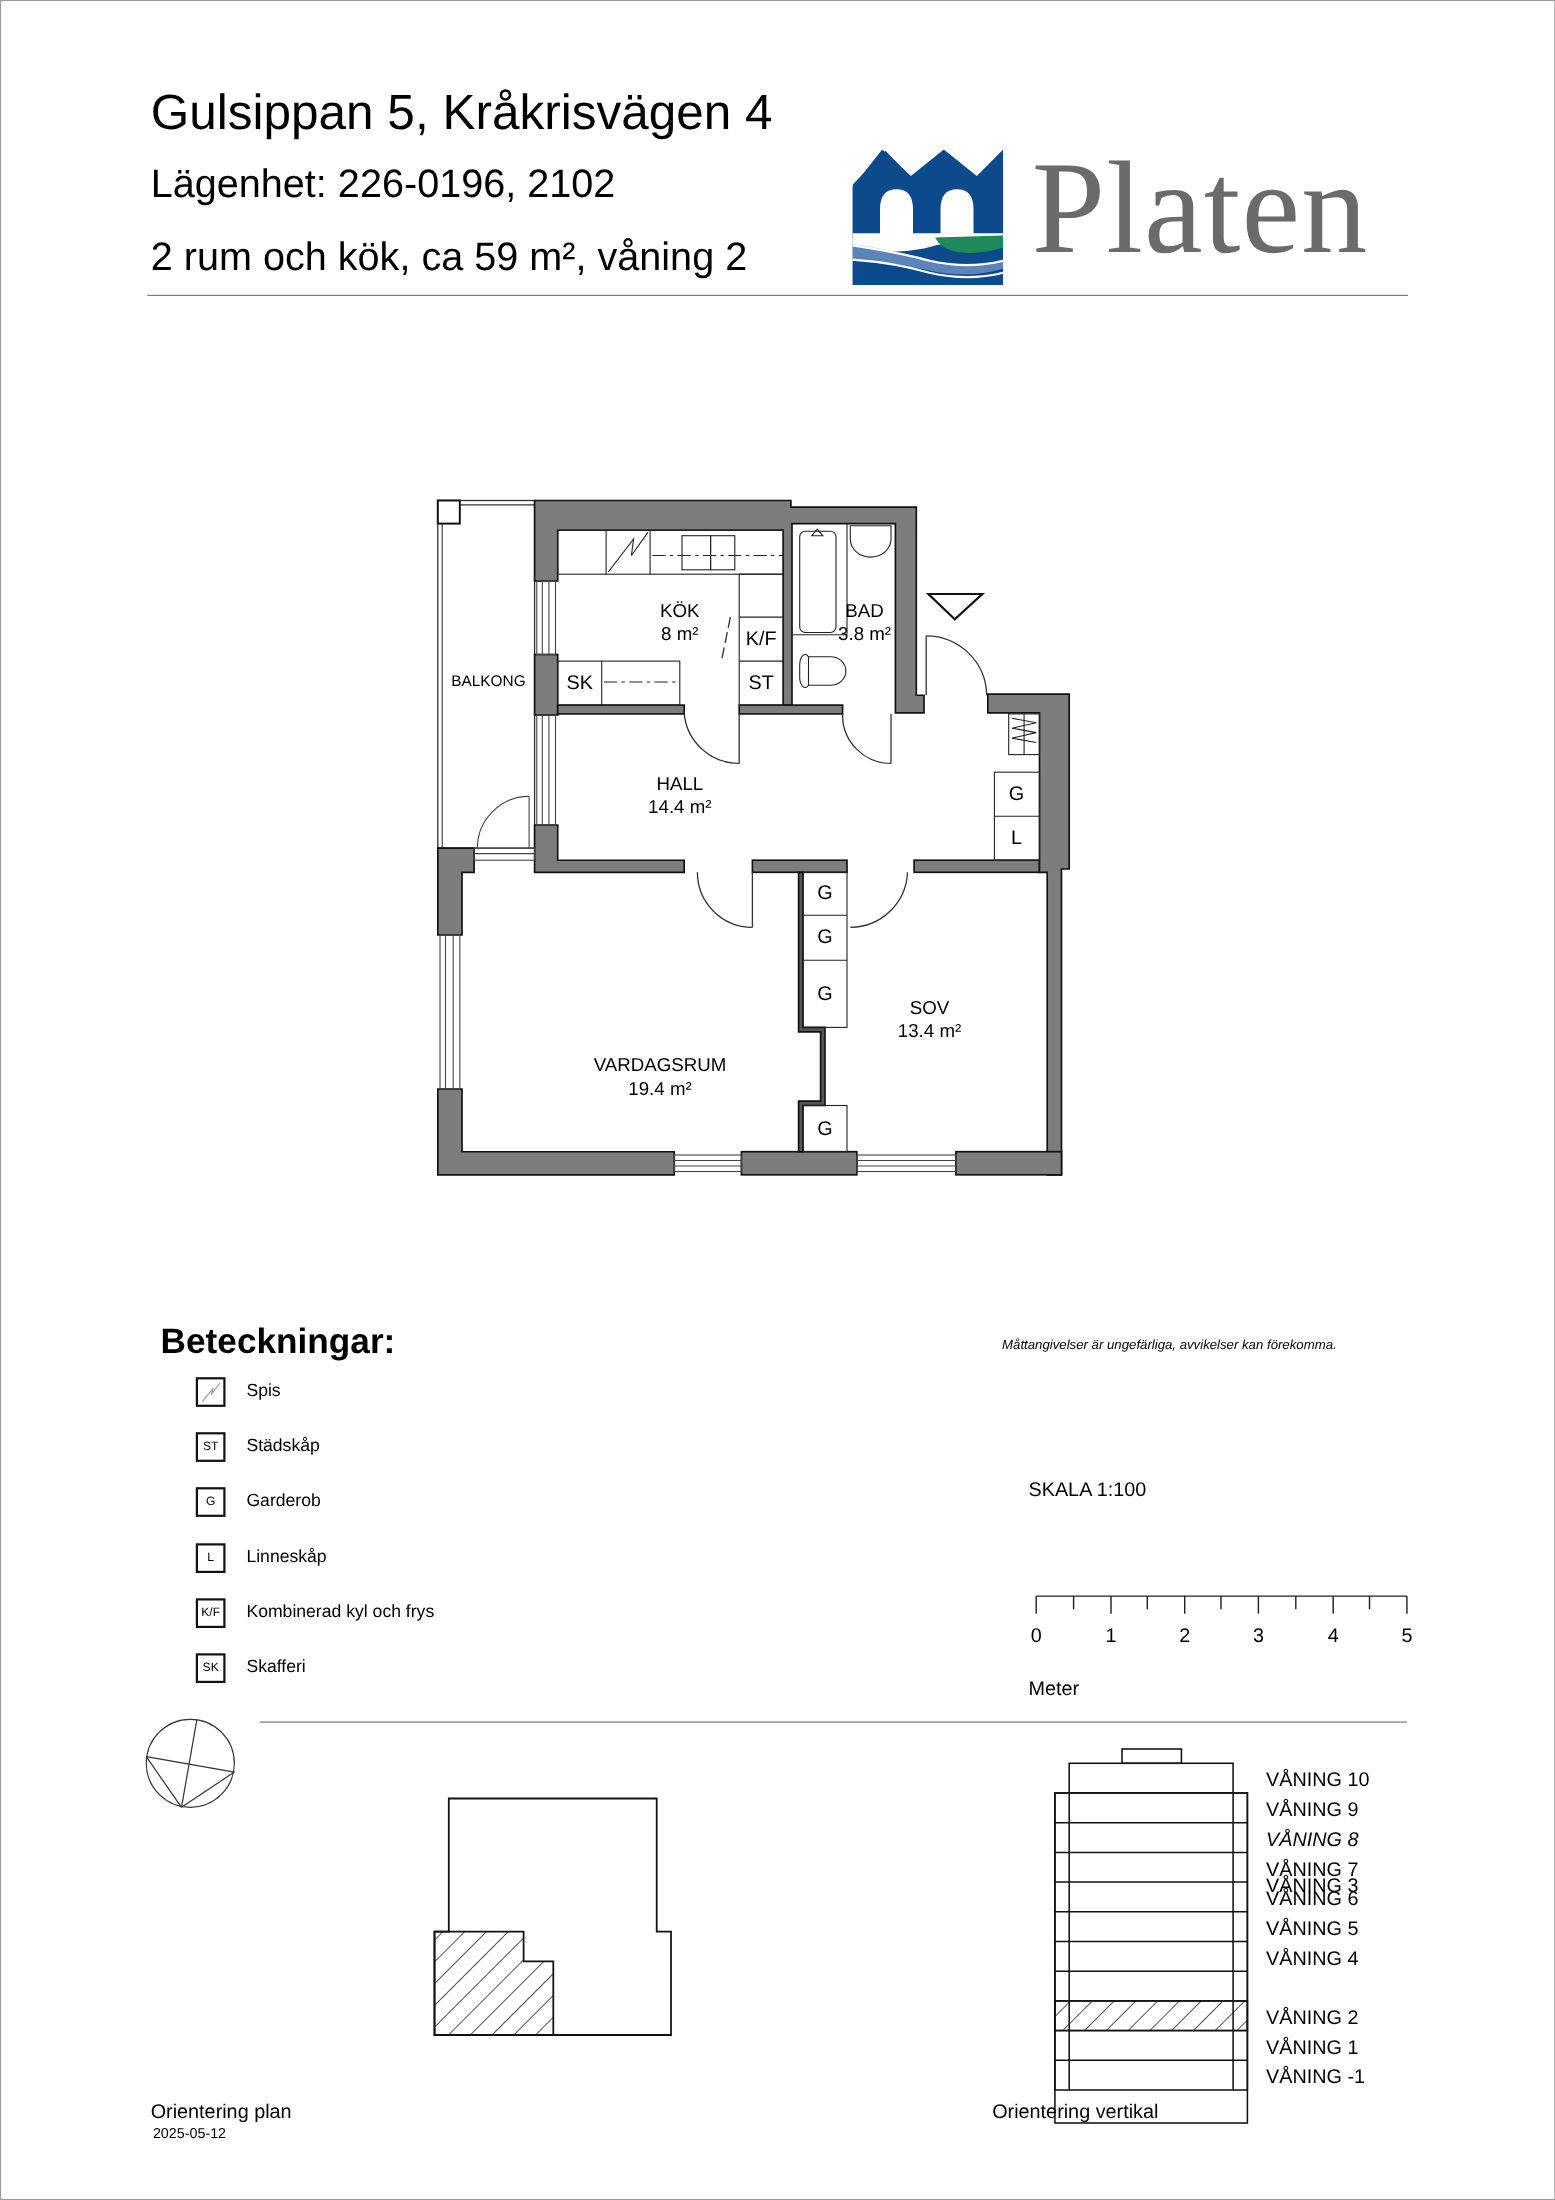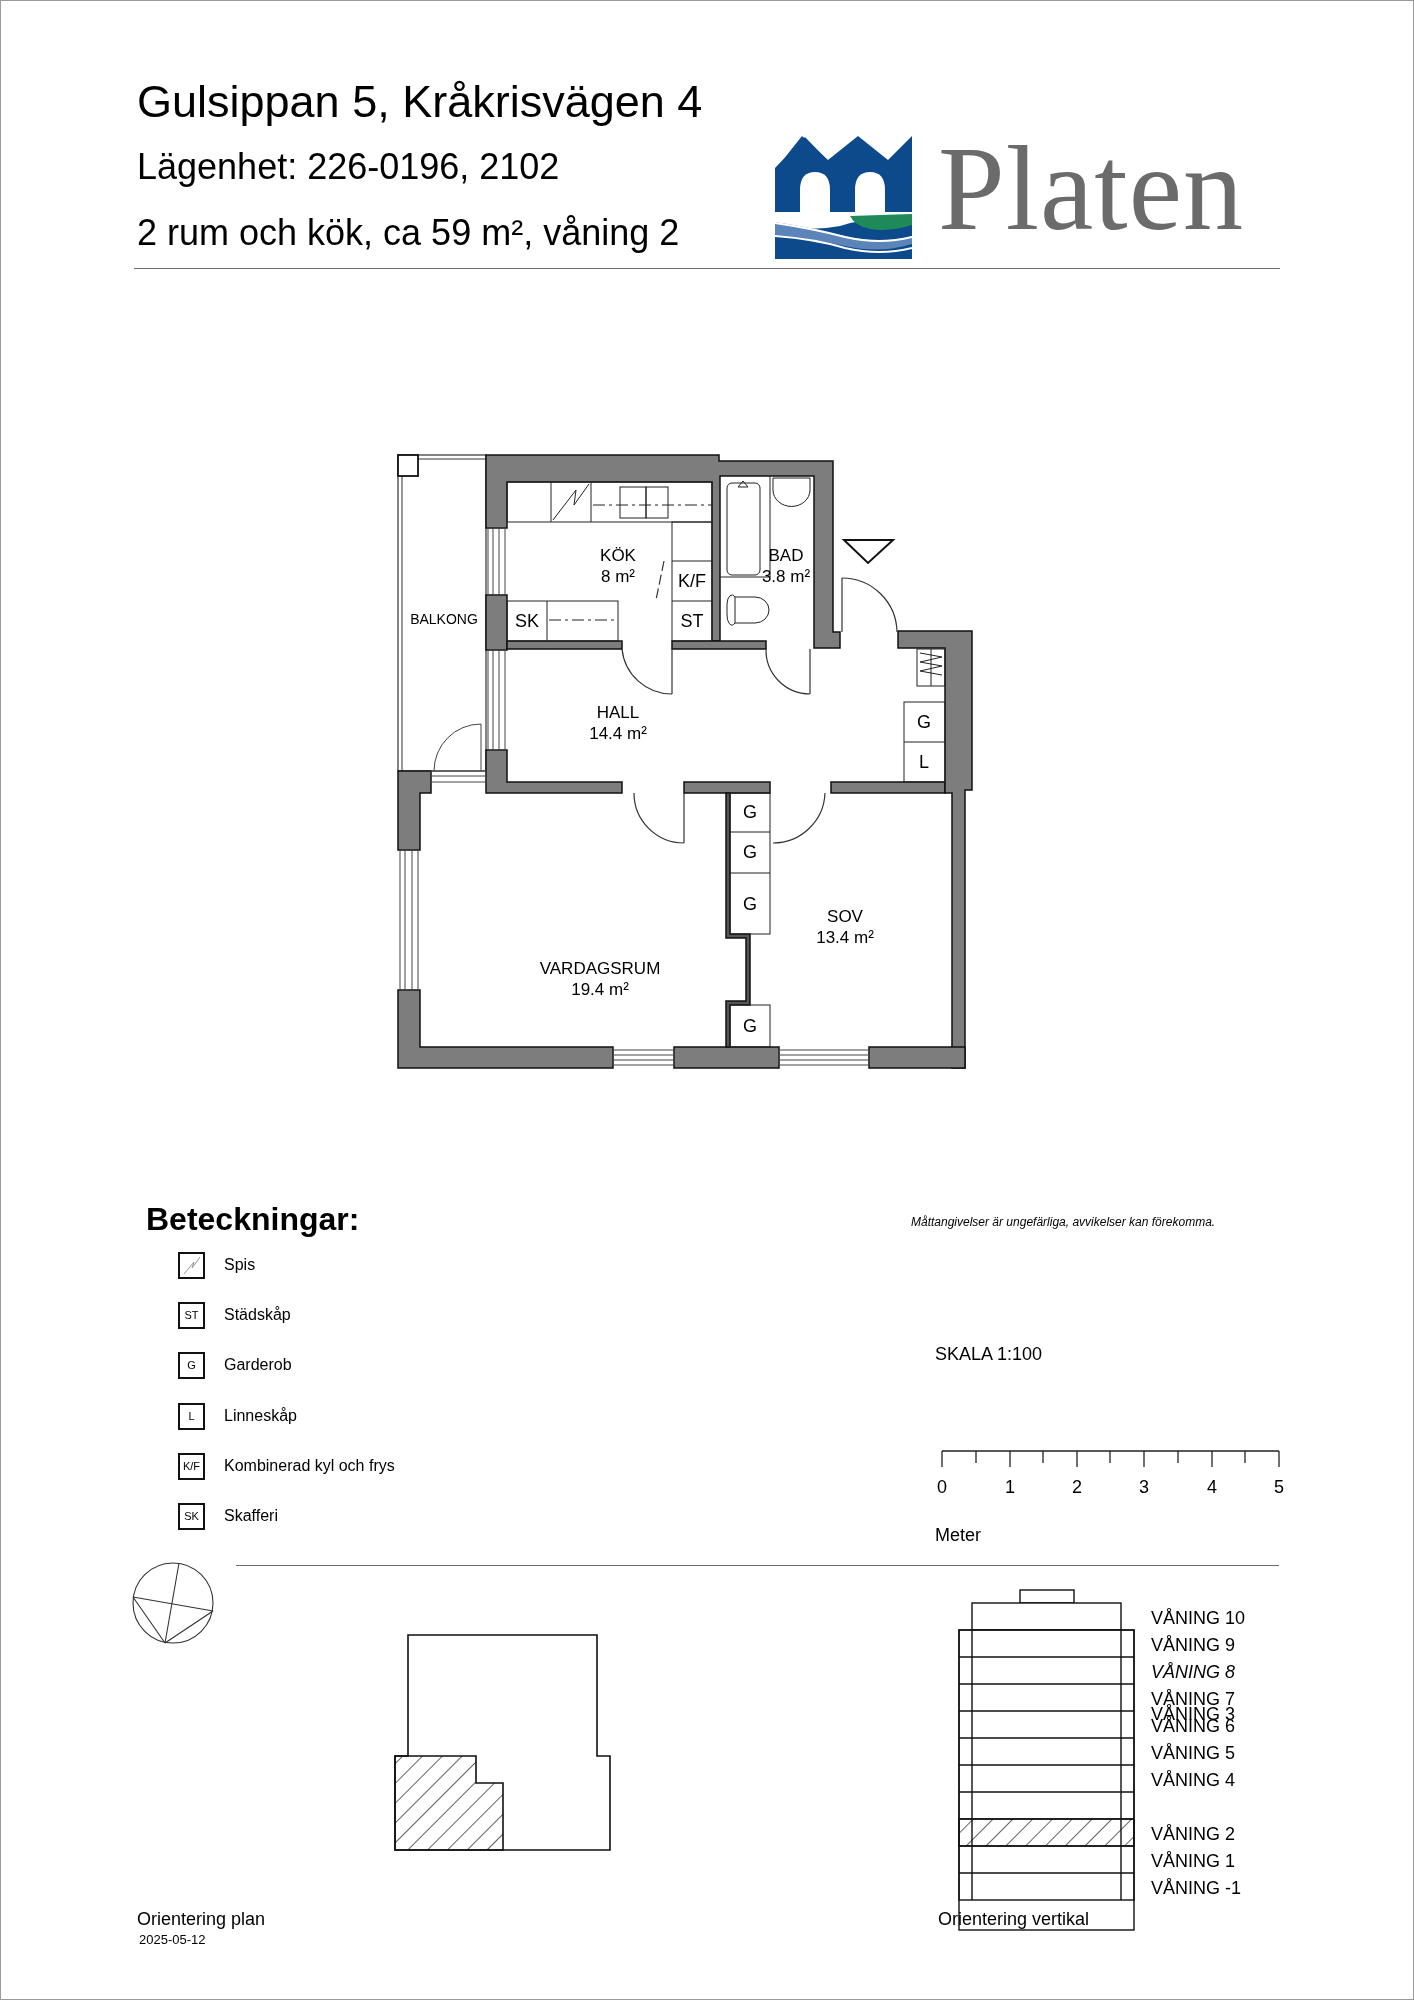--- a/index.html
+++ b/index.html
@@ -317,14 +317,14 @@
 <div class="floor-label" style="top:1689px;">VÅNING 7</div>
 <div class="floor-label" style="top:1716px;">VÅNING 6</div>
 <div class="floor-label" style="top:1743px;">VÅNING 5</div>
 <div class="floor-label" style="top:1770px;">VÅNING 4</div>
 <div class="floor-label" style="top:1704px;">VÅNING 3</div>
 <div class="floor-label" style="top:1824px;">VÅNING 2</div>
 <div class="floor-label" style="top:1851px;">VÅNING 1</div>
 <div class="floor-label" style="top:1878px;">VÅNING -1</div>
 
 <div class="abs caption" style="left:137px; top:1909px;">Orientering plan</div>
-<div class="abs caption" style="left:938px; top:1909px;">Orientering vertikal</div>
+<div class="abs caption" style="left:902px; top:1909px;">Orientering vertikal</div>
 <div class="abs date">2025-05-12</div>
 
 </body></html>

